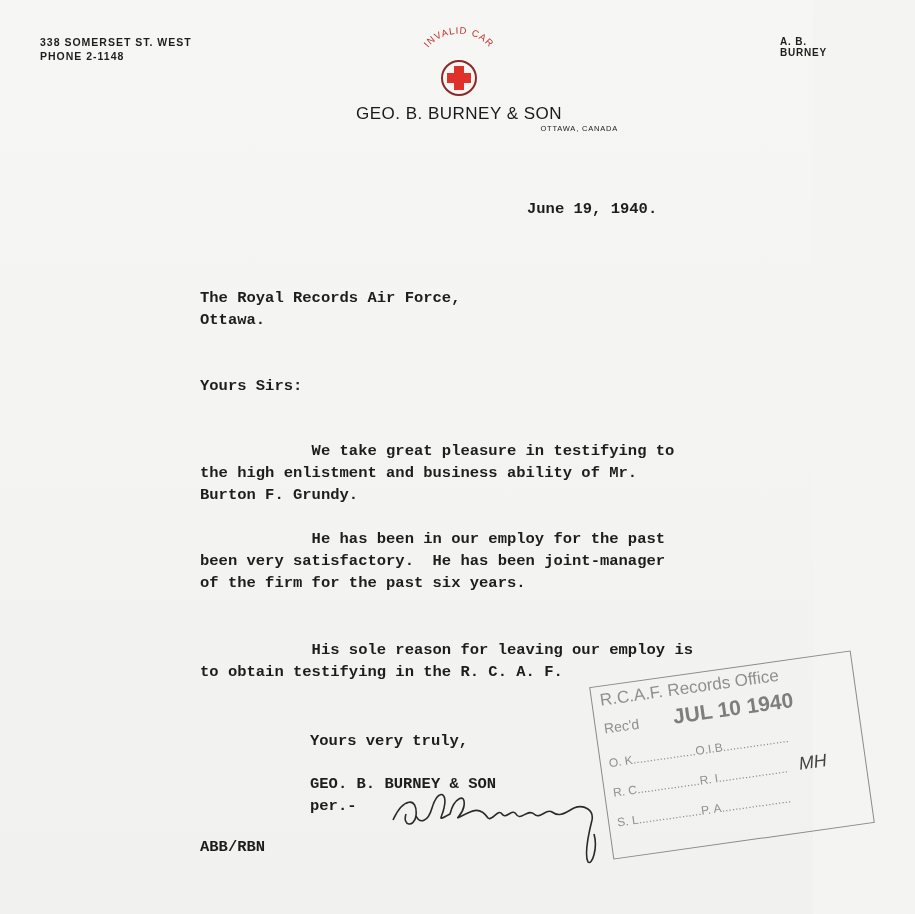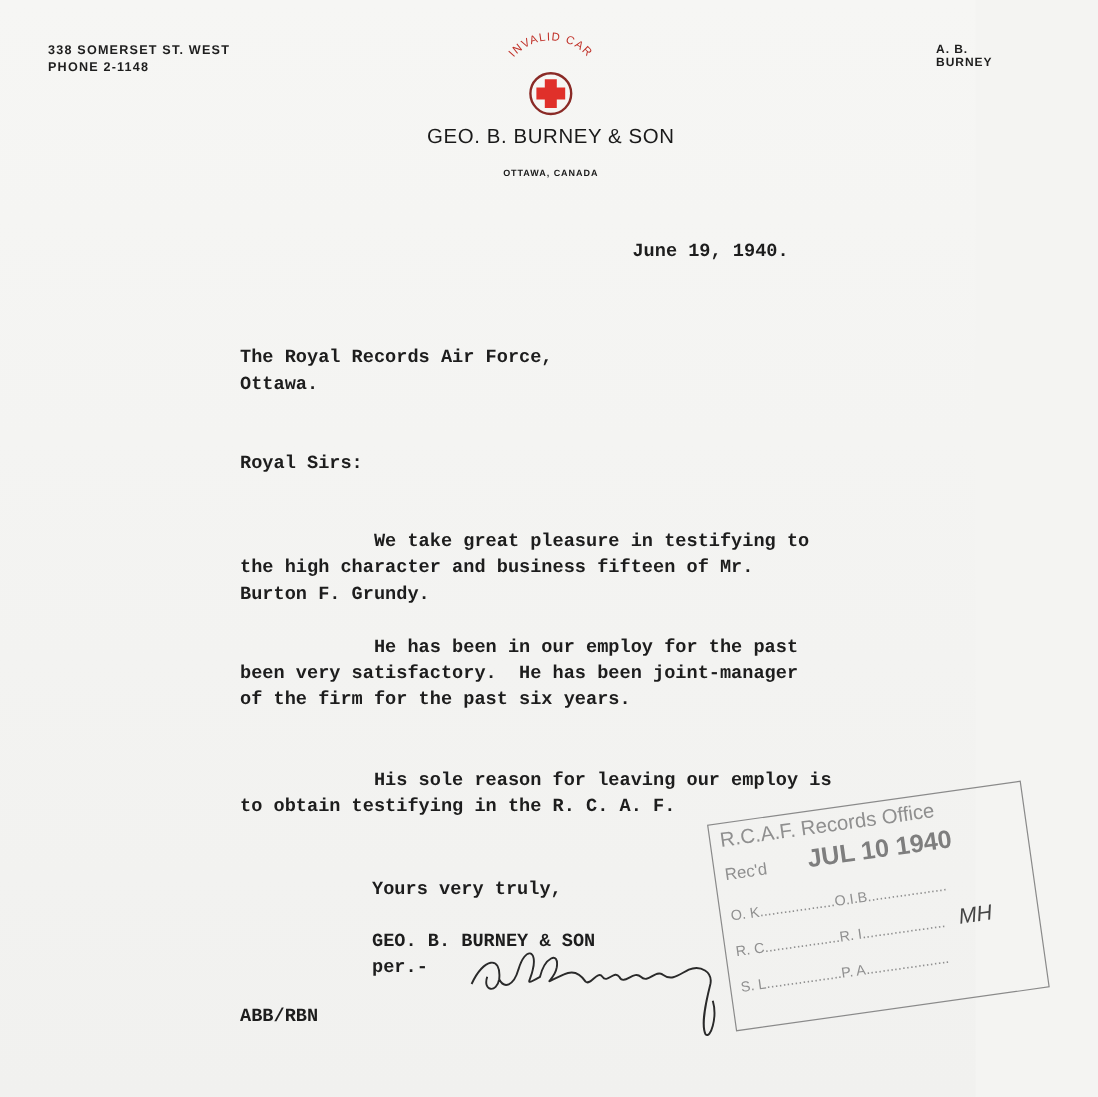--- a/index.html
+++ b/index.html
@@ -5,21 +5,21 @@
   html, body { margin:0; padding:0; }
   body { width:915px; height:914px; background:#f4f4f2; position:relative; overflow:hidden; }
   .page { position:absolute; left:0; top:0; width:813px; height:914px; background:linear-gradient(180deg,#f6f6f4 0%,#f1f1ef 100%); }
   .lh { position:absolute; font-family:"Liberation Sans","DejaVu Sans",sans-serif; font-weight:bold; color:#1e1e1e; letter-spacing:0.5px; }
   .addr { left:40px; top:35px; font-size:10.5px; line-height:14px; letter-spacing:1px; }
   .rightname { left:780px; top:36px; font-size:10px; letter-spacing:0.8px; }
   .emblem { position:absolute; left:404px; top:18px; width:110px; height:86px; }
   .firm { position:absolute; left:300px; top:104px; width:318px; text-align:center; font-family:"Liberation Sans","DejaVu Sans",sans-serif; color:#1a1a1a; }
   .firm .name { font-size:17px; font-weight:normal; letter-spacing:0.5px; }
   .firm .sub { font-size:11.5px; font-weight:bold; letter-spacing:0.6px; margin-top:3px; }
-  .firm .city { font-size:7.5px; font-weight:bold; letter-spacing:0.8px; margin-top:16px; }
+  .firm .city { font-size:7.5px; font-weight:normal; letter-spacing:0.8px; margin-top:0;text-align:right; }
   .tw { position:absolute; font-family:"Liberation Mono","DejaVu Sans Mono",monospace; font-weight:bold; font-size:15.5px; color:#1d1d1d; line-height:22px; white-space:pre; }
   .stamp { position:absolute; left:600px; top:668px; width:262px; height:172px; transform:rotate(-8deg); transform-origin:center; border:1.5px solid #8a8a8a; color:#8f8f8f; font-family:"Liberation Sans","DejaVu Sans",sans-serif; }
   .stamp .row { position:absolute; left:8px; white-space:nowrap; }
   .sig { position:absolute; left:388px; top:778px; }
 </style>
 </head>
 <body>
 
 <div class="page">
 
@@ -44,23 +44,23 @@
   <div class="firm">
     <div class="name">GEO. B. BURNEY &amp; SON</div>
     <div class="city">OTTAWA, CANADA</div>
   </div>
 
   <div class="tw" style="left:527px;top:198px;">June 19, 1940.</div>
 
   <div class="tw" style="left:200px;top:287px;">The Royal Records Air Force,</div>
   <div class="tw" style="left:200px;top:309px;">Ottawa.</div>
 
-  <div class="tw" style="left:200px;top:375px;">Royal Sirs:</div>
+  <div class="tw" style="left:200px;top:375px;">Yours Sirs:</div>
 
-  <div class="tw" style="left:200px;top:440px;"><div>            We take great pleasure in testifying to</div><div>the high character and business fifteen of Mr.</div><div>Burton F. Grundy.</div></div>
+  <div class="tw" style="left:200px;top:440px;"><div>            We take great pleasure in testifying to</div><div>the high enlistment and business ability of Mr.</div><div>Burton F. Grundy.</div></div>
 
   <div class="tw" style="left:200px;top:528px;"><div>            He has been in our employ for the past</div><div>been very satisfactory.  He has been joint-manager</div><div>of the firm for the past six years.</div></div>
 
   <div class="tw" style="left:200px;top:639px;"><div>            His sole reason for leaving our employ is</div><div>to obtain testifying in the R. C. A. F.</div></div>
 
   <div class="tw" style="left:310px;top:730px;">Yours very truly,</div>
   <div class="tw" style="left:310px;top:773px;">GEO. B. BURNEY &amp; SON</div>
   <div class="tw" style="left:310px;top:795px;">per.-</div>
 
   <svg class="sig" width="230" height="90" viewBox="0 0 230 90">

